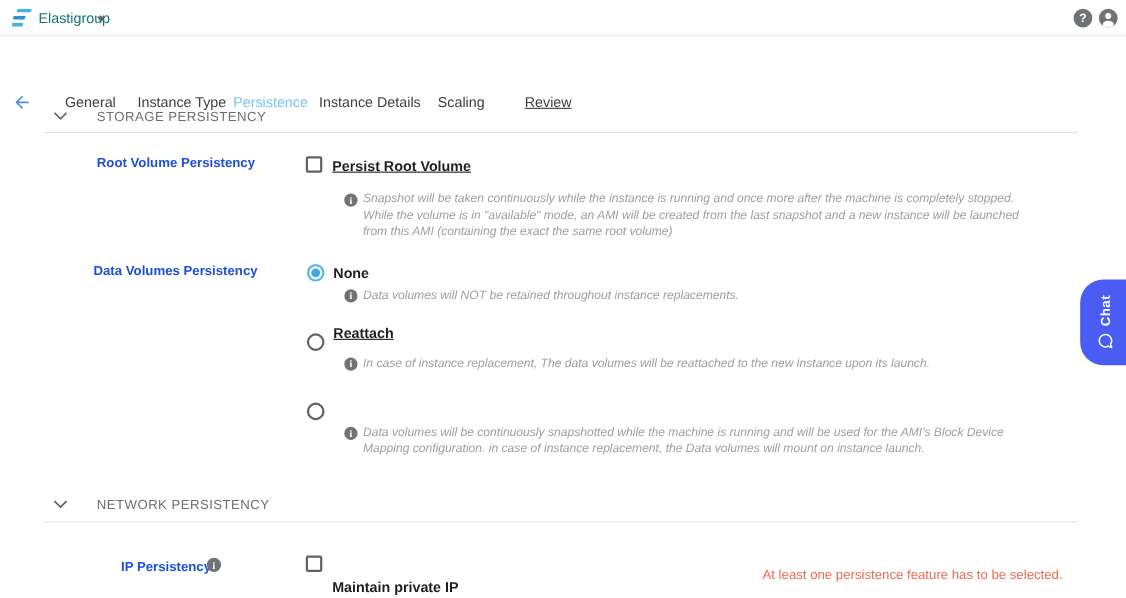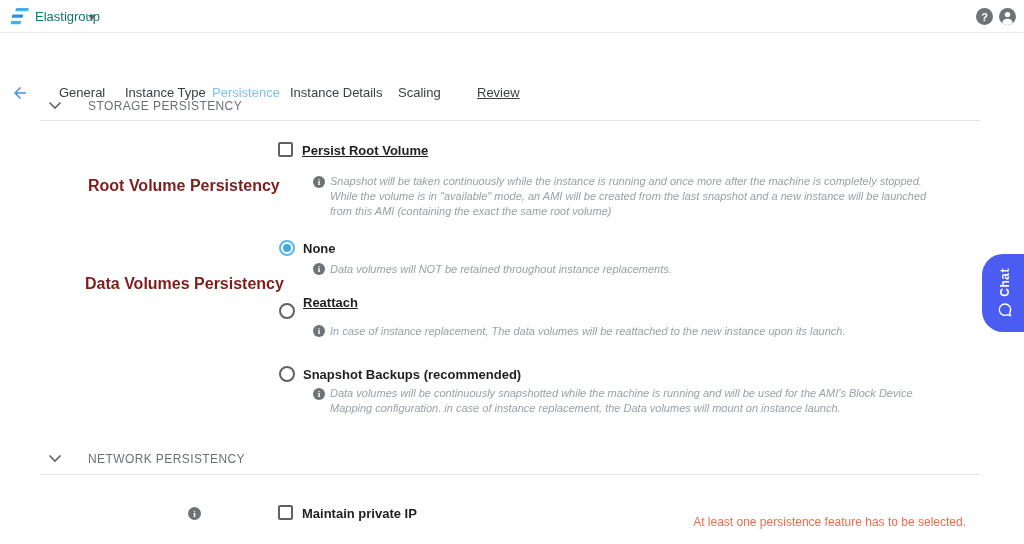--- a/index.html
+++ b/index.html
@@ -25,21 +25,21 @@
   .tab-persistence { left:212px; }
   .tab-instance-details { left:290px; }
   .tab-scaling { left:398px; }
   .tab-review { left:477px;text-decoration:underline; }
 
   
   .chevron { position:absolute; width:14px; height:9px; cursor:pointer; }
   .section-title { position:absolute; font-size:12px; color:#6b6f73; letter-spacing:.4px; }
   .divider { position:absolute; left:40px; width:940px; height:1px; background:#e3e3e3; }
 
-  .field-label { position:absolute; font-size:16px; font-weight:bold; color:#7f1d1d;margin-top:36px; }
+  .field-label { position:absolute; font-size:12px; font-weight:bold; color:#1d4ed8; }
   .control-label { position:absolute; font-size:13px; font-weight:bold; color:#1f1f1f; }
 
   .checkbox { position:absolute; width:15px; height:15px; border:2px solid #616161; border-radius:2px; background:#fff; cursor:pointer; }
 
   .radio { position:absolute; width:16px; height:16px; border:2px solid #616161; border-radius:50%; background:#fff; cursor:pointer; }
   .radio.selected { border-color:#55b8ec; }
   .radio.selected::after { content:""; position:absolute; left:2px; top:2px; width:8px; height:8px; border-radius:50%; background:#3fa9e4; }
 
   .info-icon { position:absolute; width:12px; height:12px; border-radius:50%; background:#6f7377; color:#fff; font-size:9px; font-weight:bold; font-family:"Liberation Serif", serif; display:flex; align-items:center; justify-content:center; }
   .info-text { position:absolute; font-size:11px; font-style:italic; color:#9aa0a6; line-height:1.35; }
@@ -102,34 +102,33 @@
   <span class="control-label" style="left:303px; top:241px;">None</span>
   <span class="info-icon" style="left:313px; top:263px;">i</span>
   <span class="info-text" style="left:330px; top:262px; width:620px;">Data volumes will NOT be retained throughout instance replacements.</span>
 
   <span class="radio" style="left:279px; top:303px;"></span>
   <span class="control-label" style="left:303px; top:295px;text-decoration:underline;">Reattach</span>
   <span class="info-icon" style="left:313px; top:325px;">i</span>
   <span class="info-text" style="left:330px; top:324px; width:620px;">In case of instance replacement, The data volumes will be reattached to the new instance upon its launch.</span>
 
   <span class="radio" style="left:279px; top:366px;"></span>
-  <span class="control-label" style="left:303px; top:367px;">Snapshot Backups (recommended)</span>
   <span class="info-icon" style="left:313px; top:388px;">i</span>
   <span class="info-text" style="left:330px; top:386px; width:600px;">Data volumes will be continuously snapshotted while the machine is running and will be used for the AMI's Block Device Mapping configuration. in case of instance replacement, the Data volumes will mount on instance launch.</span>
 
   <svg class="chevron" style="left:48px; top:454px;" viewBox="0 0 14 9">
     <polyline points="1.5,1.5 7,7 12.5,1.5" fill="none" stroke="#5f6368" stroke-width="1.6"></polyline>
   </svg>
   <span class="section-title" style="left:88px; top:452px;">NETWORK PERSISTENCY</span>
   <div class="divider" style="top:474px;"></div>
 
   <span class="field-label" style="left:110px; top:508px;">IP Persistency</span>
   <span class="info-icon" style="left:188px; top:507px; width:13px; height:13px;">i</span>
   <span class="checkbox" style="left:278px; top:505px;"></span>
-  <span class="control-label" style="left:302px; top:506px;">Maintain private IP</span>
+  <span class="control-label" style="left:302px; top:526px;">Maintain private IP</span>
 
   <span class="validation-msg">At least one persistence feature has to be selected.</span>
 
   <div class="chat-btn">
     <span class="chat-label">Chat</span>
     <svg width="16" height="16" viewBox="0 0 24 24">
       <path d="M12 3a8.5 8.5 0 1 0 3.9 16l4.6 1.9-1.6-4.6A8.5 8.5 0 0 0 12 3z" fill="none" stroke="#fff" stroke-width="2" stroke-linejoin="round"></path>
     </svg>
   </div>
 

